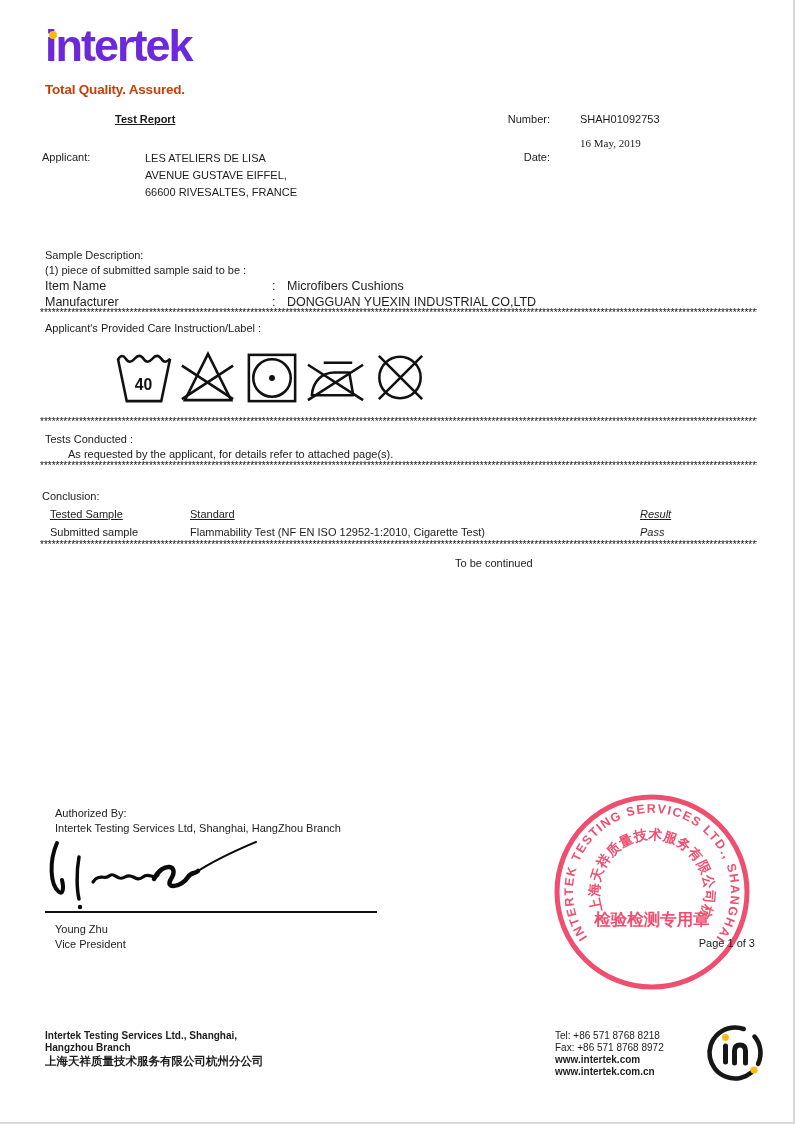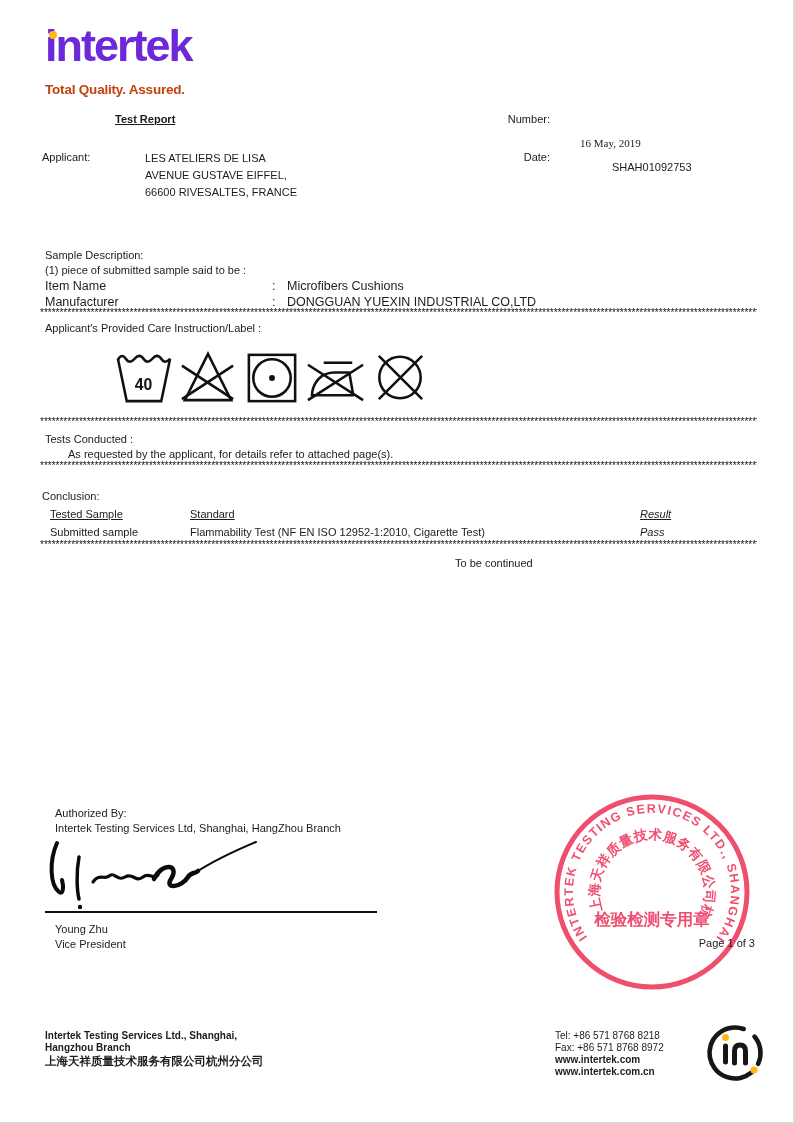--- a/index.html
+++ b/index.html
@@ -55,21 +55,21 @@
   <div class="abs" style="left:45px; top:24px;">
     <div class="logo-word">
       <span>intertek</span>
       <span class="logo-idot"></span>
     </div>
     <div class="logo-tag">Total Quality. Assured.</div>
   </div>
 
   <div class="abs t12 bold ul" style="left:115px; top:112px;">Test Report</div>
   <div class="abs t12" style="left:460px; top:112px; width:90px; text-align:right;">Number:</div>
-  <div class="abs t12" style="left:612px; top:112px;margin-top:48px;">SHAH01092753</div>
+  <div class="abs t12" style="left:580px; top:112px;">SHAH01092753</div>
 
   <div class="abs t12" style="left:42px; top:150px;">Applicant:</div>
   <div class="abs t12" style="left:460px; top:150px; width:90px; text-align:right;">Date:</div>
   <div class="abs t12" style="left:580px; top:136px;font-family:Liberation Serif, serif;">16 May, 2019</div>
 
   <div class="abs t12" style="left:145px; top:150px; line-height:17px;">
     <div>LES ATELIERS DE LISA</div>
     <div>AVENUE GUSTAVE EIFFEL,</div>
     <div>66600 RIVESALTES, FRANCE</div>
   </div>

